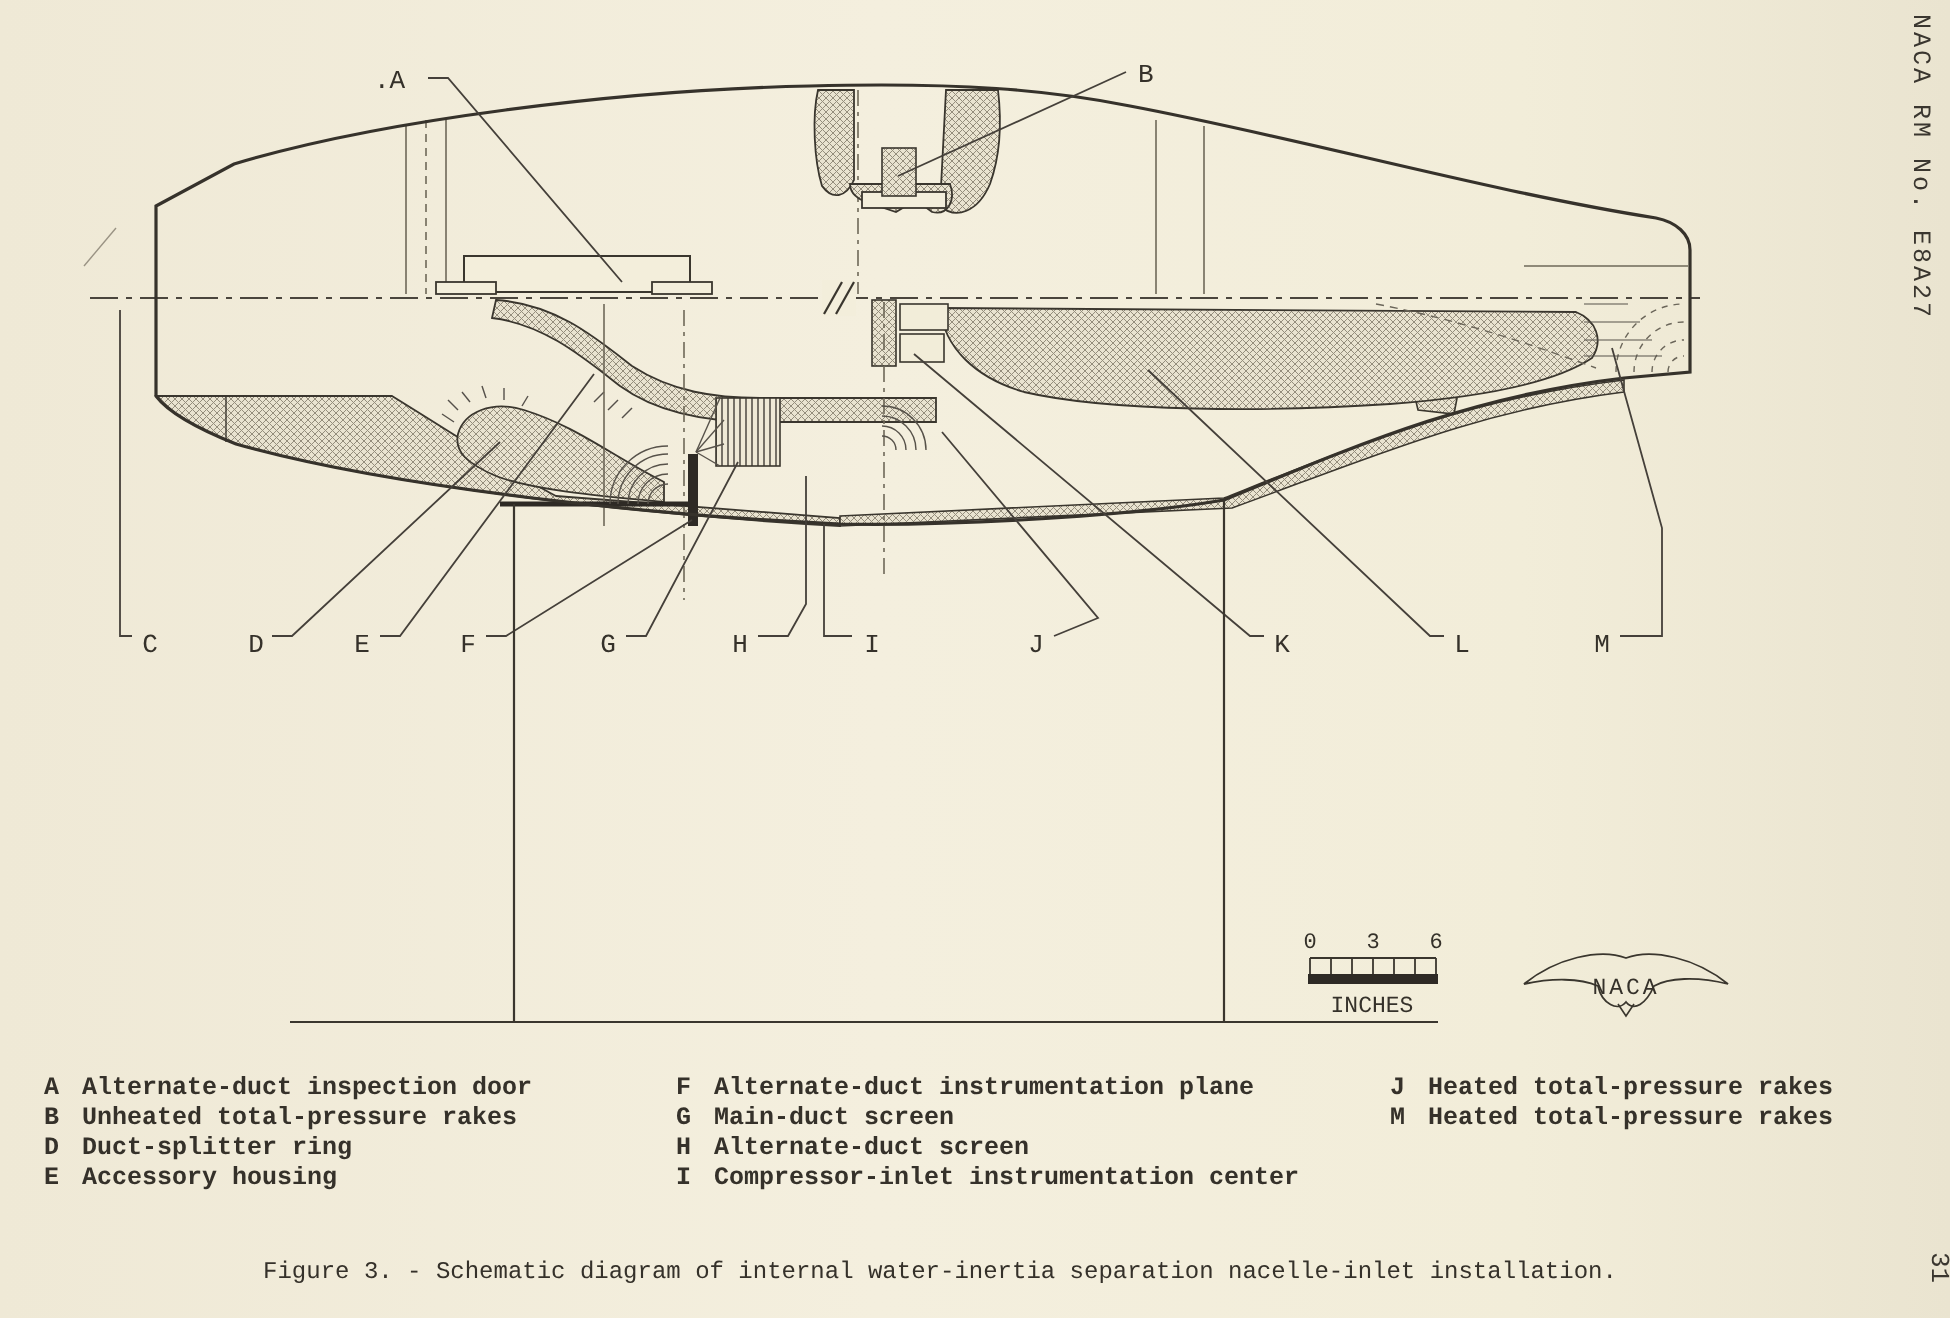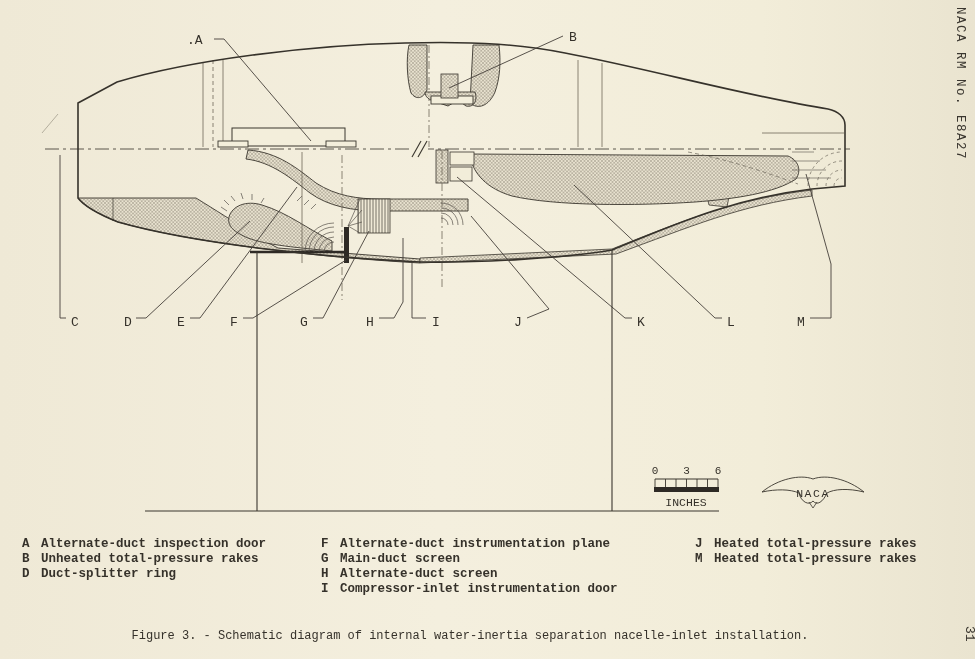--- a/index.html
+++ b/index.html
@@ -18,21 +18,21 @@
     font-size:12.5px;letter-spacing:1.5px;color:#3a362f;white-space:nowrap;
   }
   .page-number{
     position:absolute;top:626px;right:-2px;
     writing-mode:vertical-rl;
     font-size:13px;color:#3a362f;
   }
   .legend{position:absolute;top:537px;left:0;width:975px;font-size:12.5px;line-height:15px;}
   .legend-col{position:absolute;top:0;}
   .legend-col.c1{left:22px;}
-  .legend-col.c2{left:321px;}
+  .legend-col.c2{left:338px;}
   .legend-col.c3{left:695px;}
   .legend-row{white-space:nowrap;font-weight:bold;}
   .legend-key{display:inline-block;width:19px;}
   .caption{
     position:absolute;top:629px;left:70px;width:800px;
     text-align:center;font-size:12px;white-space:nowrap;color:#35312a;
   }
 </style>
 </head>
 <body>
@@ -221,26 +221,27 @@
   </svg>
 
   <div class="running-head">NACA RM No. E8A27</div>
   <div class="page-number">31</div>
 
   <div class="legend">
     <div class="legend-col c1">
       <div class="legend-row"><span class="legend-key">A</span><span>Alternate-duct inspection door</span></div>
       <div class="legend-row"><span class="legend-key">B</span><span>Unheated total-pressure rakes</span></div>
       <div class="legend-row"><span class="legend-key">D</span><span>Duct-splitter ring</span></div>
+      <div class="legend-row"><span class="legend-key">E</span><span>Accessory housing</span></div>
     </div>
     <div class="legend-col c2">
       <div class="legend-row"><span class="legend-key">F</span><span>Alternate-duct instrumentation plane</span></div>
       <div class="legend-row"><span class="legend-key">G</span><span>Main-duct screen</span></div>
       <div class="legend-row"><span class="legend-key">H</span><span>Alternate-duct screen</span></div>
-      <div class="legend-row"><span class="legend-key">I</span><span>Compressor-inlet instrumentation door</span></div>
+      <div class="legend-row"><span class="legend-key">I</span><span>Compressor-inlet instrumentation center</span></div>
     </div>
     <div class="legend-col c3">
       <div class="legend-row"><span class="legend-key">J</span><span>Heated total-pressure rakes</span></div>
       <div class="legend-row"><span class="legend-key">M</span><span>Heated total-pressure rakes</span></div>
     </div>
   </div>
 
   <div class="caption">Figure 3. - Schematic diagram of internal water-inertia separation nacelle-inlet installation.</div>
 
 </div>

